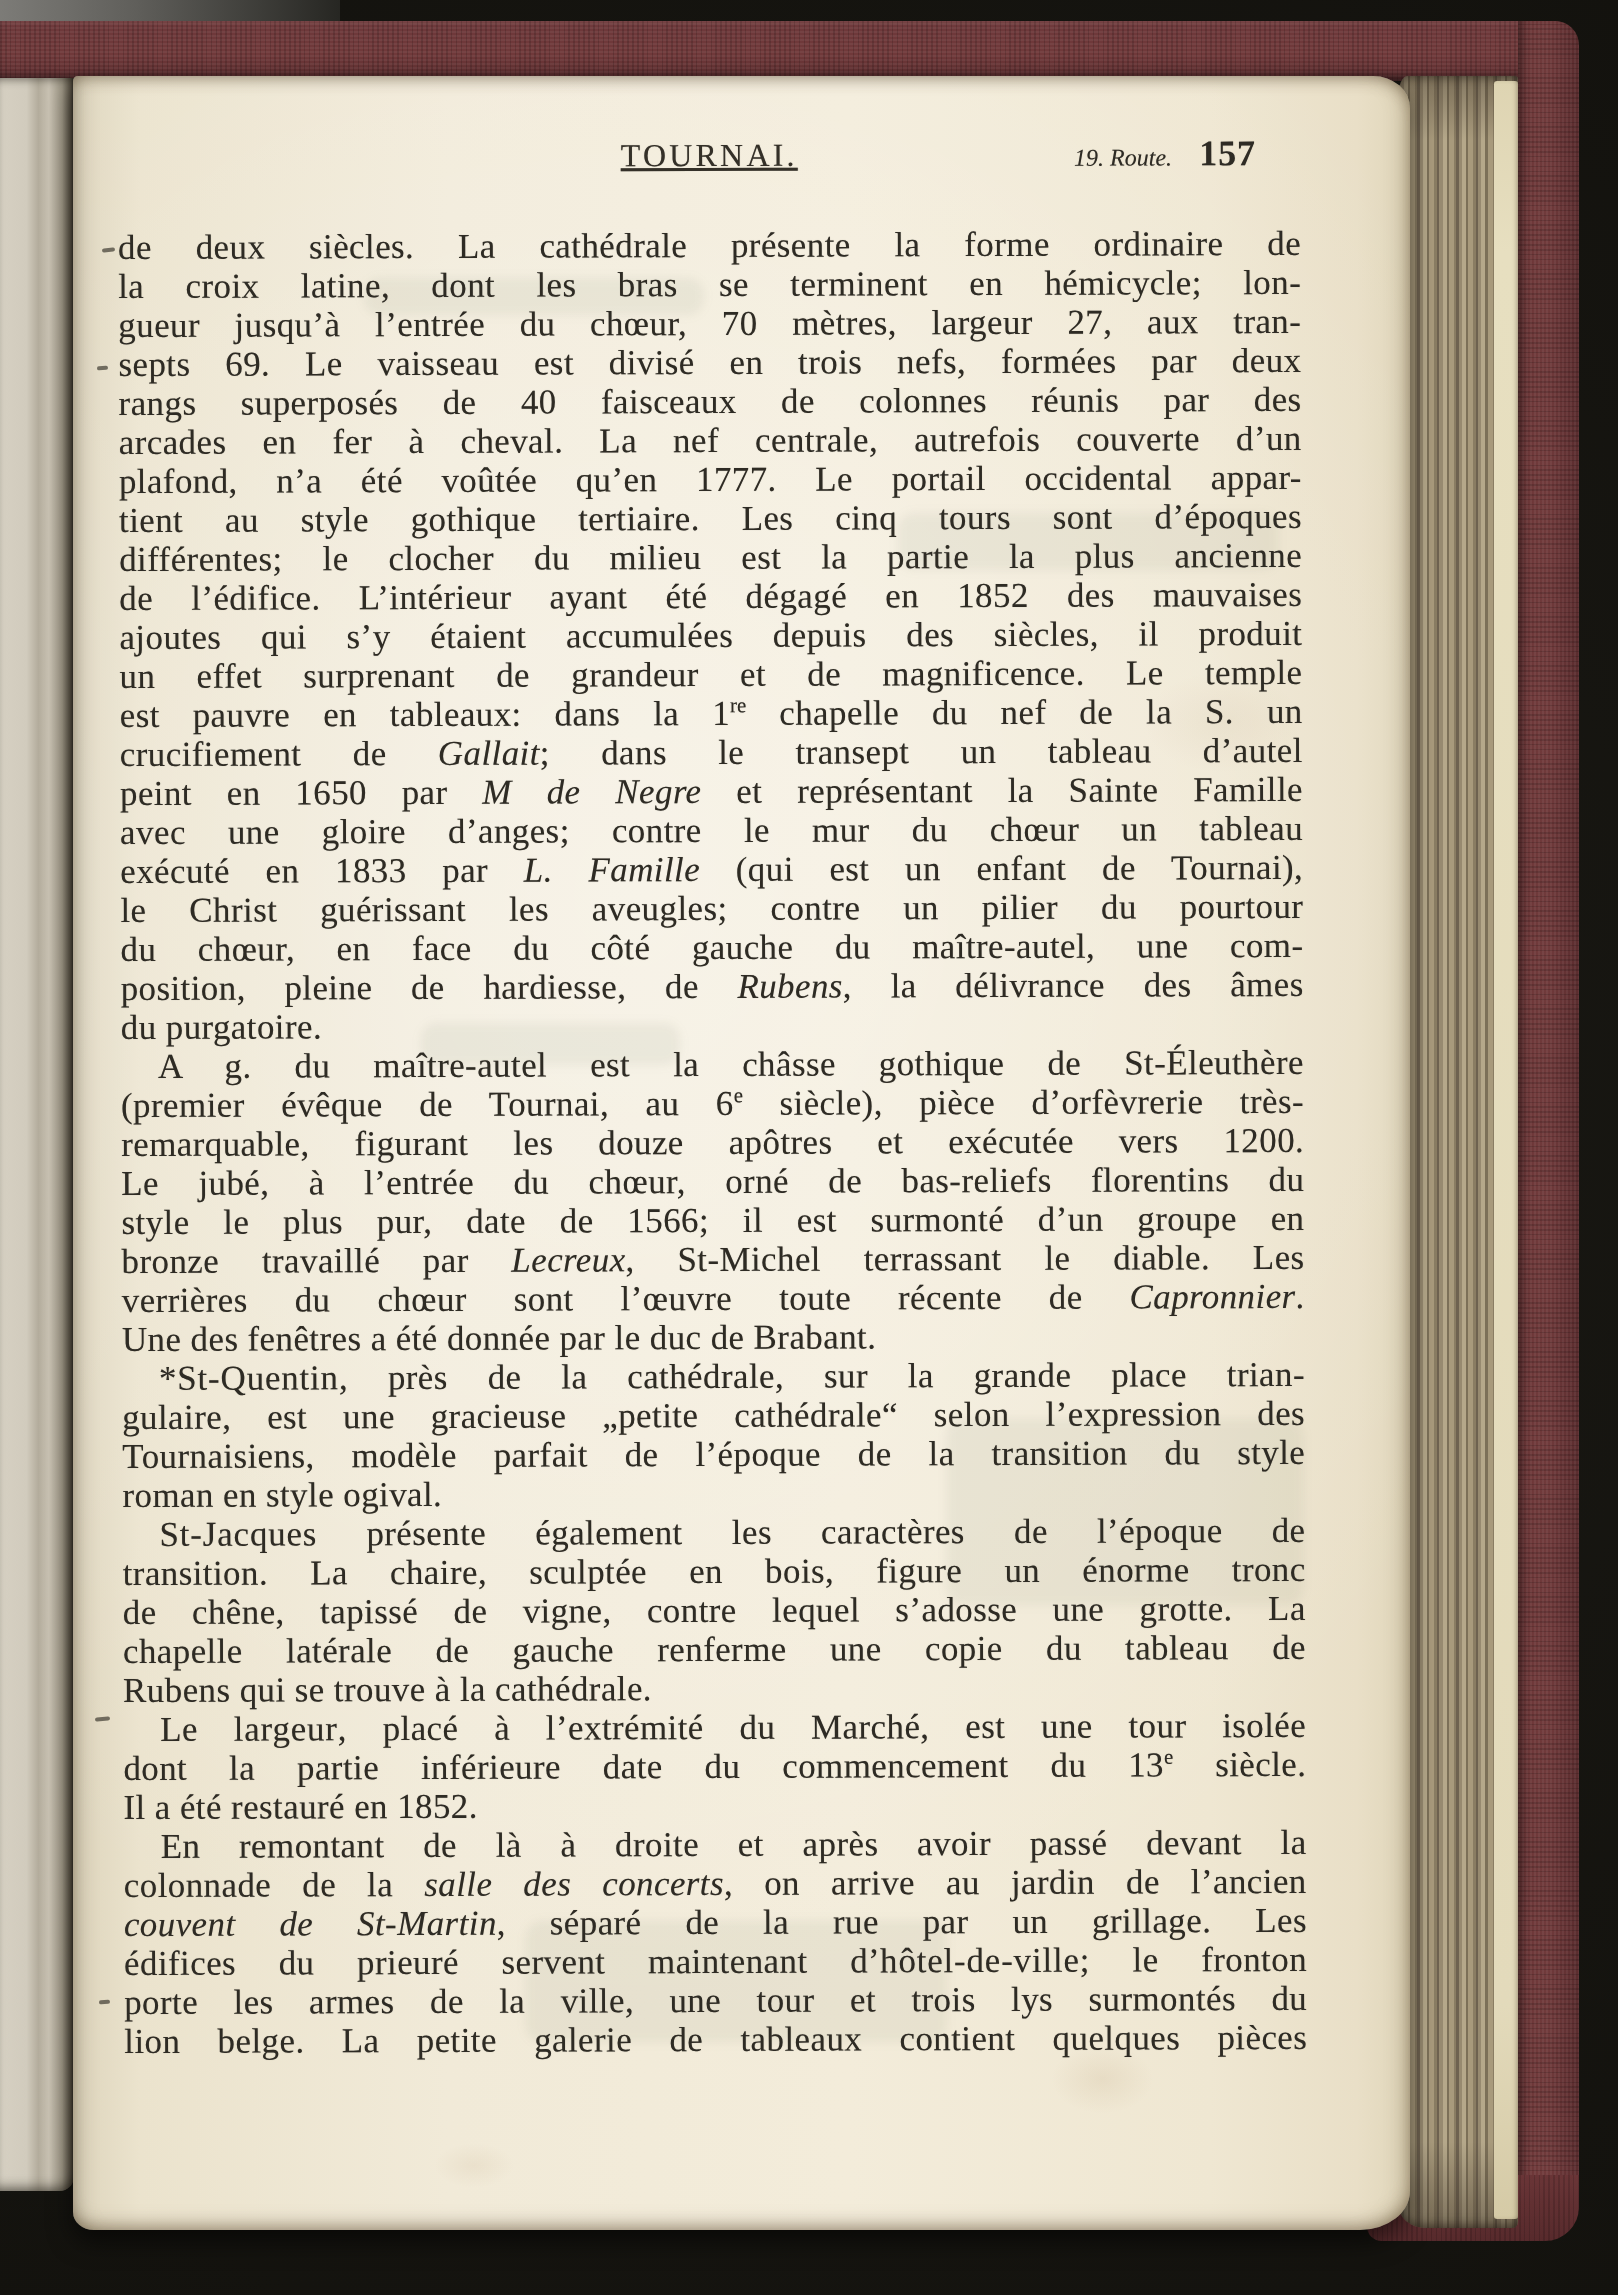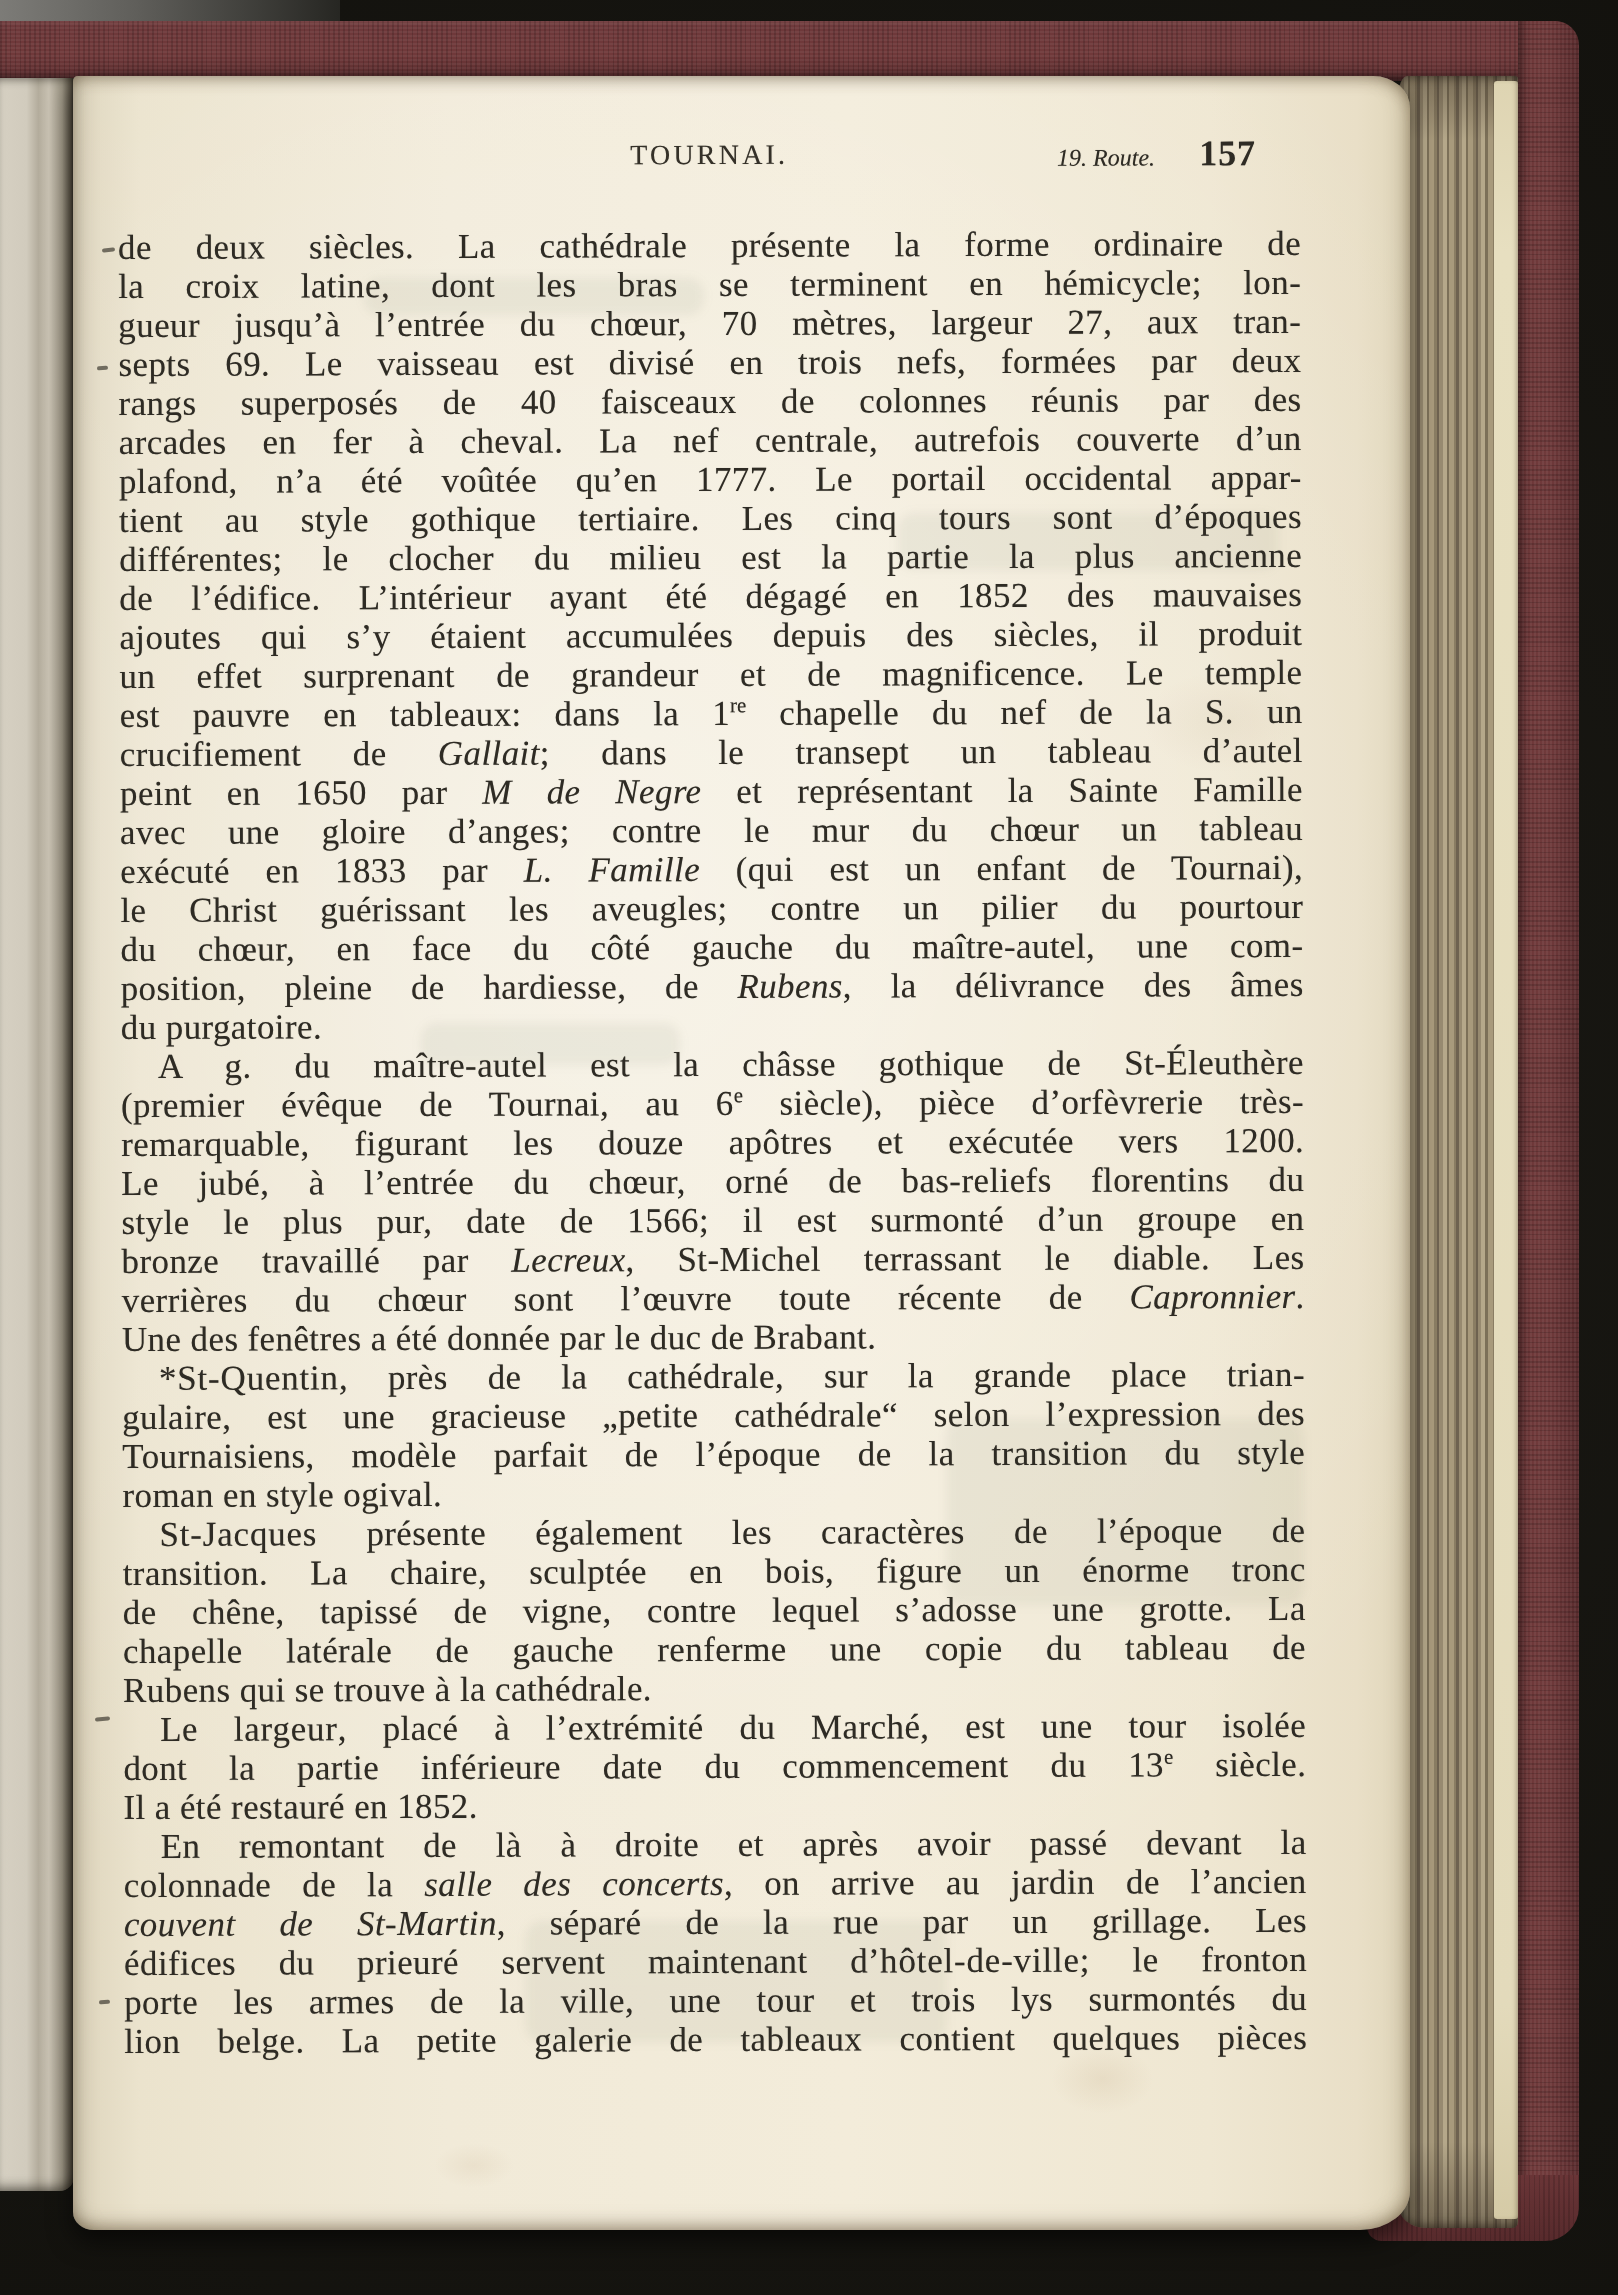--- a/index.html
+++ b/index.html
@@ -104,25 +104,25 @@
   .t4{ left:99px; top:2000px; width:11.3px; transform:rotate(-4deg); }
   
   .text-block{
     position:absolute; left:121px; top:134px; width:1183px; z-index:7;
     color:#2e2b24; transform:rotate(-0.2deg);
     text-shadow:0 0 0.8px rgba(46,42,36,.4);
   }
   .header-row{ position:relative; height:42px; line-height:42px; }
   .h-title{
     position:absolute; left:50%; transform:translateX(-50%);
-    font-size:28px; letter-spacing:3.2px; color:#343028;
+    font-size:32px; letter-spacing:3.2px; color:#343028;text-decoration:underline;
   }
   .h-right{ position:absolute; right:45px; top:0; }
   .h-route{ font-style:italic; font-size:24px; }
-  .h-number{ font-weight:bold; font-size:36px; margin-left:41px; letter-spacing:0.8px; }
+  .h-number{ font-weight:bold; font-size:36px; margin-left:24px; letter-spacing:0.8px; }
   .body-text{ margin-top:50px; }
   .line{
     font-size:35px; line-height:39px; height:39px;
     letter-spacing:0.4px;
     text-align:justify; text-align-last:justify; text-justify:inter-word;
     white-space:normal; overflow:visible;
   }
   .line.end{ text-align-last:left; }
   .line.indent{ text-indent:37px; }
   .s-i{ font-style:italic; }

